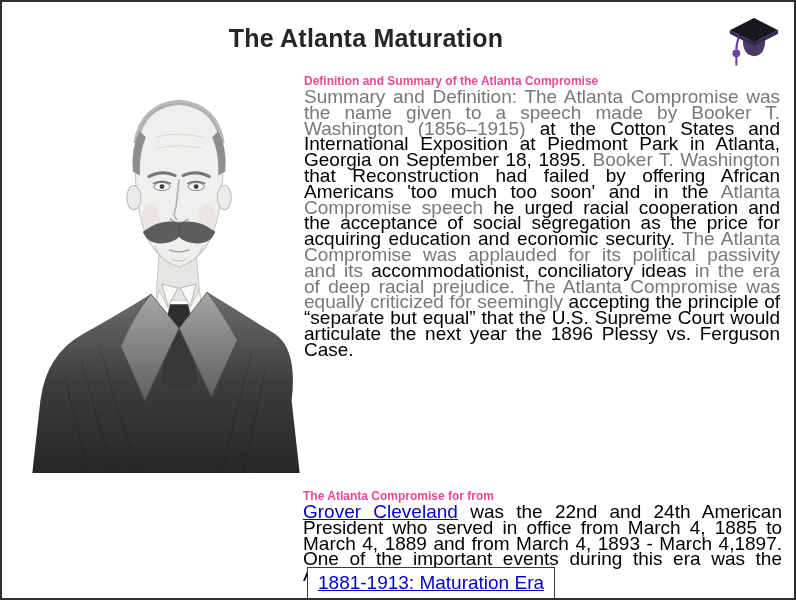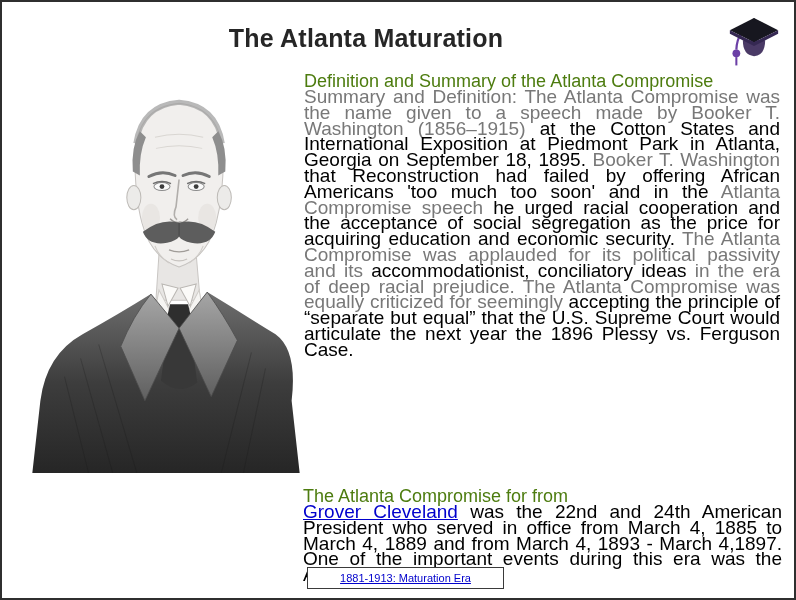--- a/index.html
+++ b/index.html
@@ -10,32 +10,32 @@
     border:2px solid #2f2f2f; overflow:hidden;
   }
   .page-title {
     font-size:25px; font-weight:bold; color:#262626;
     text-align:center; margin:22px 70px 0 6px; letter-spacing:.2px;
   }
   .cap-wrap { position:absolute; top:14px; right:14px; width:52px; height:58px; }
   .main { display:flex; align-items:flex-start; padding:12px 14px 0 26px; }
   .portrait { flex:0 0 276px; margin-top:10px; }
   .content { width:480px; padding-top:8px; }
-  .section-heading { font-size:18px; font-weight:normal; color:#4d7c0f; line-height:16px; }
+  .section-heading { font-size:12px; font-weight:bold; color:#ec4899; line-height:16px; }
   .body-text {
     font-size:19px; line-height:15.8px; text-align:justify; color:var(--body-text);
   }
   .muted { color:var(--muted-text); }
   .dark  { color:var(--body-text); }
   a { color:var(--link); text-decoration:underline; cursor:pointer; }
   .kids-block { position:absolute; left:301px; top:486px; width:479px; }
   .footer-nav { position:absolute; left:305px; top:565px; display:flex; gap:26px; }
   .nav-box {
     border:1px solid #3a3a3a; background:#fff; padding:4px 10px;
-    font-size:11px; text-align:center; display:flex; align-items:center; justify-content:center;
+    font-size:19px; text-align:center; display:flex; align-items:center; justify-content:center;
   }
   .nav-box.box-1 { min-width:197px; }
   .nav-box.box-2 { min-width:163px; }
 </style>
 </head>
 <body>
 
 <div class="page">
 
   <h1 class="page-title">The Atlanta Maturation</h1>

